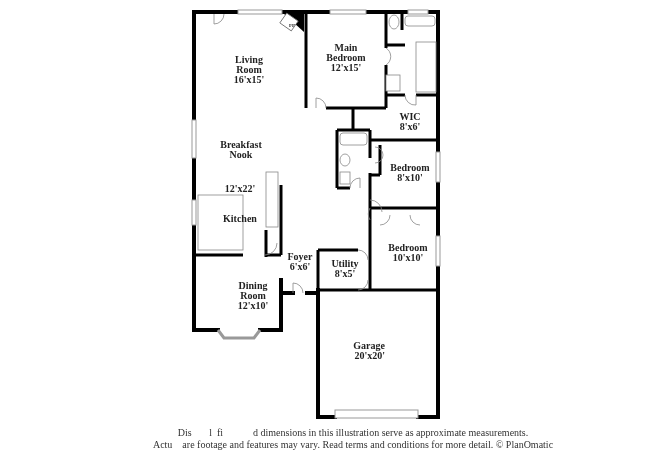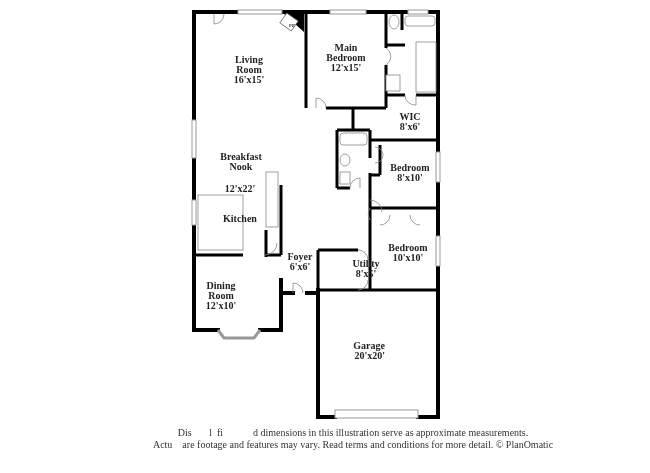--- a/index.html
+++ b/index.html
@@ -125,21 +125,21 @@
 </div>
 <div class="label" style="left:318px; top:43px; width:56px;">
   <span>Main</span><br>
   <span>Bedroom</span>
   <span class="dim">12'x15'</span>
 </div>
 <div class="label" style="left:390px; top:112px; width:40px;">
   <span>WIC</span>
   <span class="dim">8'x6'</span>
 </div>
-<div class="label" style="left:212px; top:152px; width:58px;">
+<div class="label" style="left:212px; top:140px; width:58px;">
   <span>Breakfast</span><br>
   <span>Nook</span>
 </div>
 <div class="label" style="left:215px; top:184px; width:50px;">
   <span>12'x22'</span>
 </div>
 <div class="label" style="left:215px; top:214px; width:50px;">
   <span>Kitchen</span>
 </div>
 <div class="label" style="left:382px; top:163px; width:56px;">
@@ -147,25 +147,25 @@
   <span class="dim">8'x10'</span>
 </div>
 <div class="label" style="left:380px; top:243px; width:56px;">
   <span>Bedroom</span>
   <span class="dim">10'x10'</span>
 </div>
 <div class="label" style="left:282px; top:252px; width:36px;">
   <span>Foyer</span>
   <span class="dim">6'x6'</span>
 </div>
-<div class="label" style="left:325px; top:259px; width:40px;margin-left:21px;">
+<div class="label" style="left:325px; top:259px; width:40px;">
   <span>Utility</span>
   <span class="dim">8'x5'</span>
 </div>
-<div class="label" style="left:196px; top:281px; width:50px;">
+<div class="label" style="left:228px; top:281px; width:50px;">
   <span>Dining</span><br>
   <span>Room</span>
   <span class="dim">12'x10'</span>
 </div>
 <div class="label" style="left:333px; top:341px; width:52px;text-align:right;">
   <span>Garage</span>
   <span class="dim">20'x20'</span>
 </div>
 <div class="label" style="left:285px; top:23px; width:14px; font-size:5px; line-height:5px;">
   <span>FP</span>

